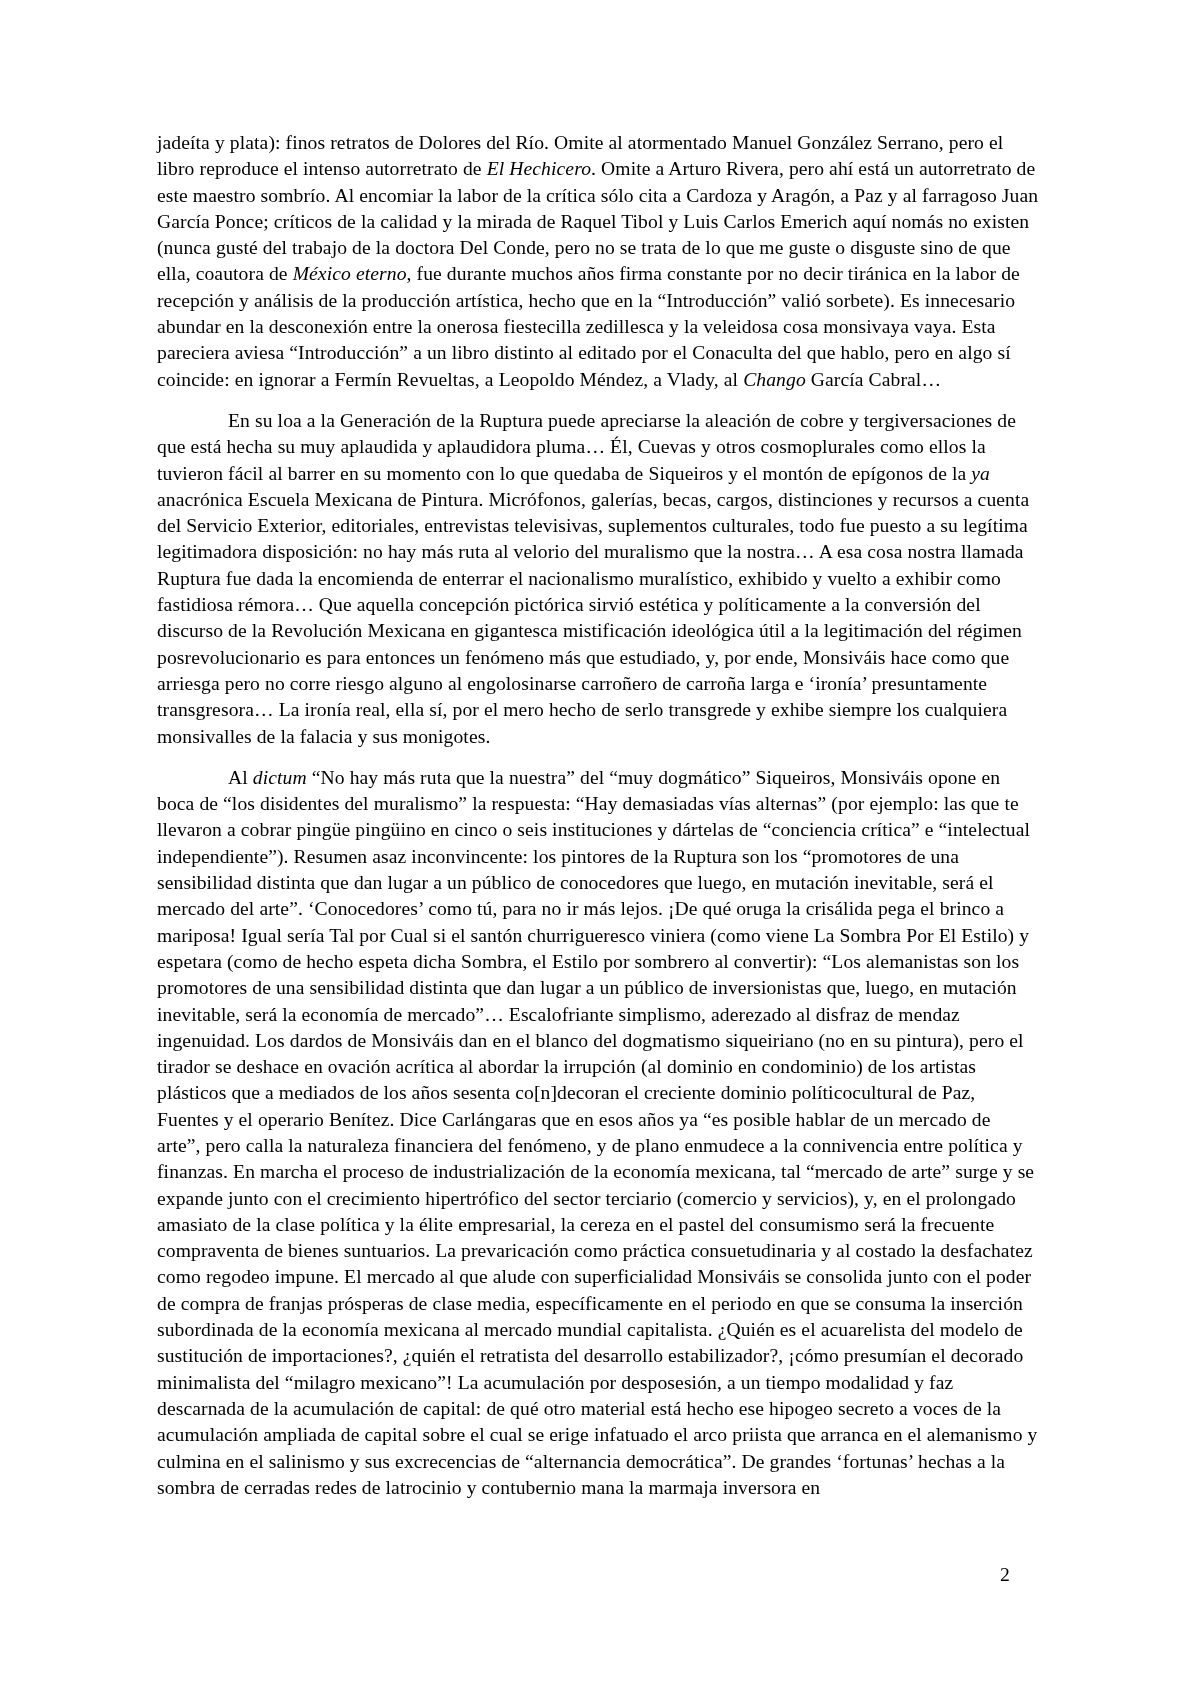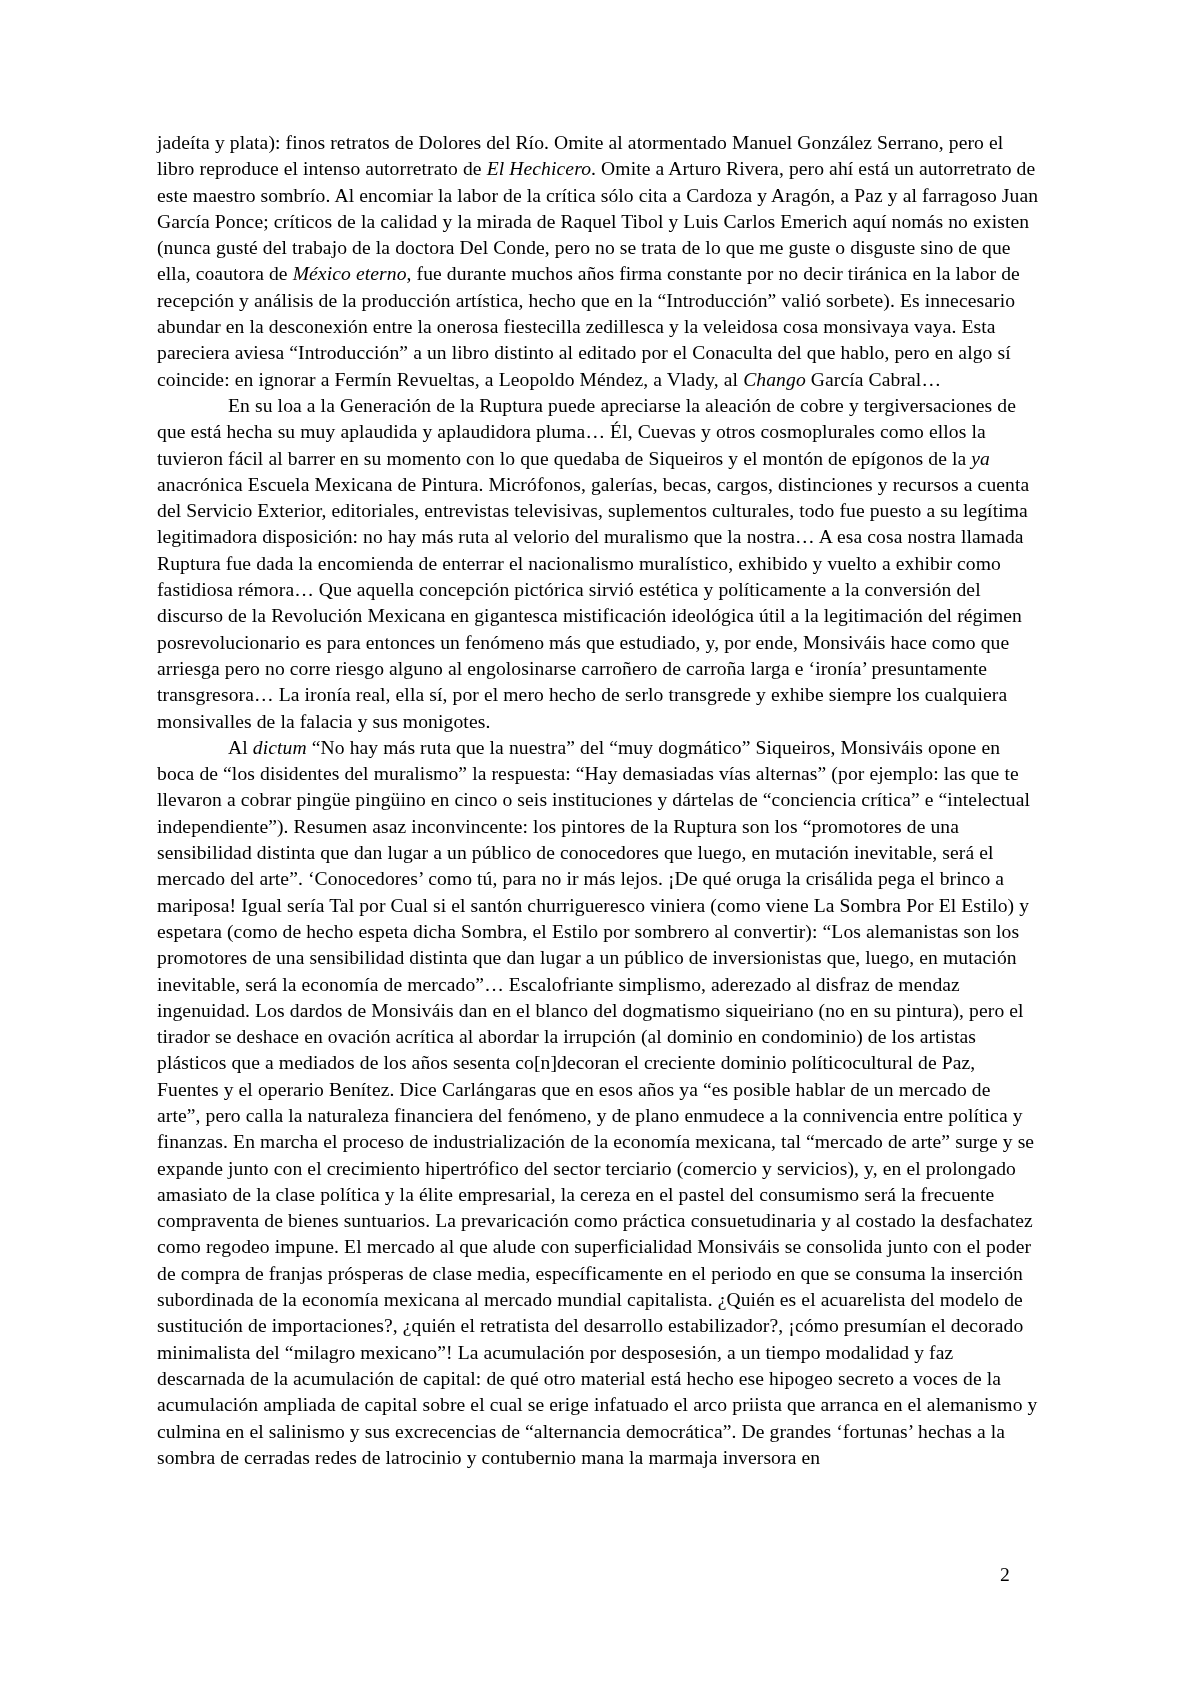--- a/index.html
+++ b/index.html
@@ -16,21 +16,21 @@
     position: absolute;
     left: 157px;
     top: 130px;
     width: 882px;
     font-size: 19.6px;
     line-height: 26.3px;
     text-align: left;
     letter-spacing: 0.1px;
   }
   .para { margin: 0; padding: 0; }
-  .para.indent { text-indent: 71px; }
+  .para.indent { text-indent: 71px; margin-top: 15px; }
   .para em { font-style: italic; }
   .page-number {
     position: absolute;
     left: 975px;
     top: 1562px;
     width: 60px;
     text-align: center;
     font-size: 19.6px;
     line-height: 26.3px;
   }

